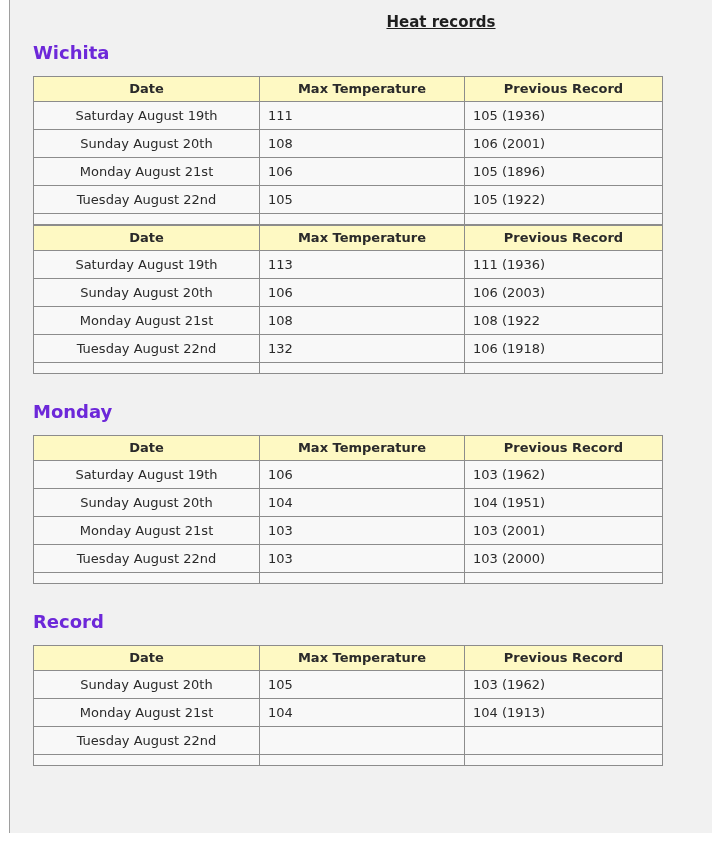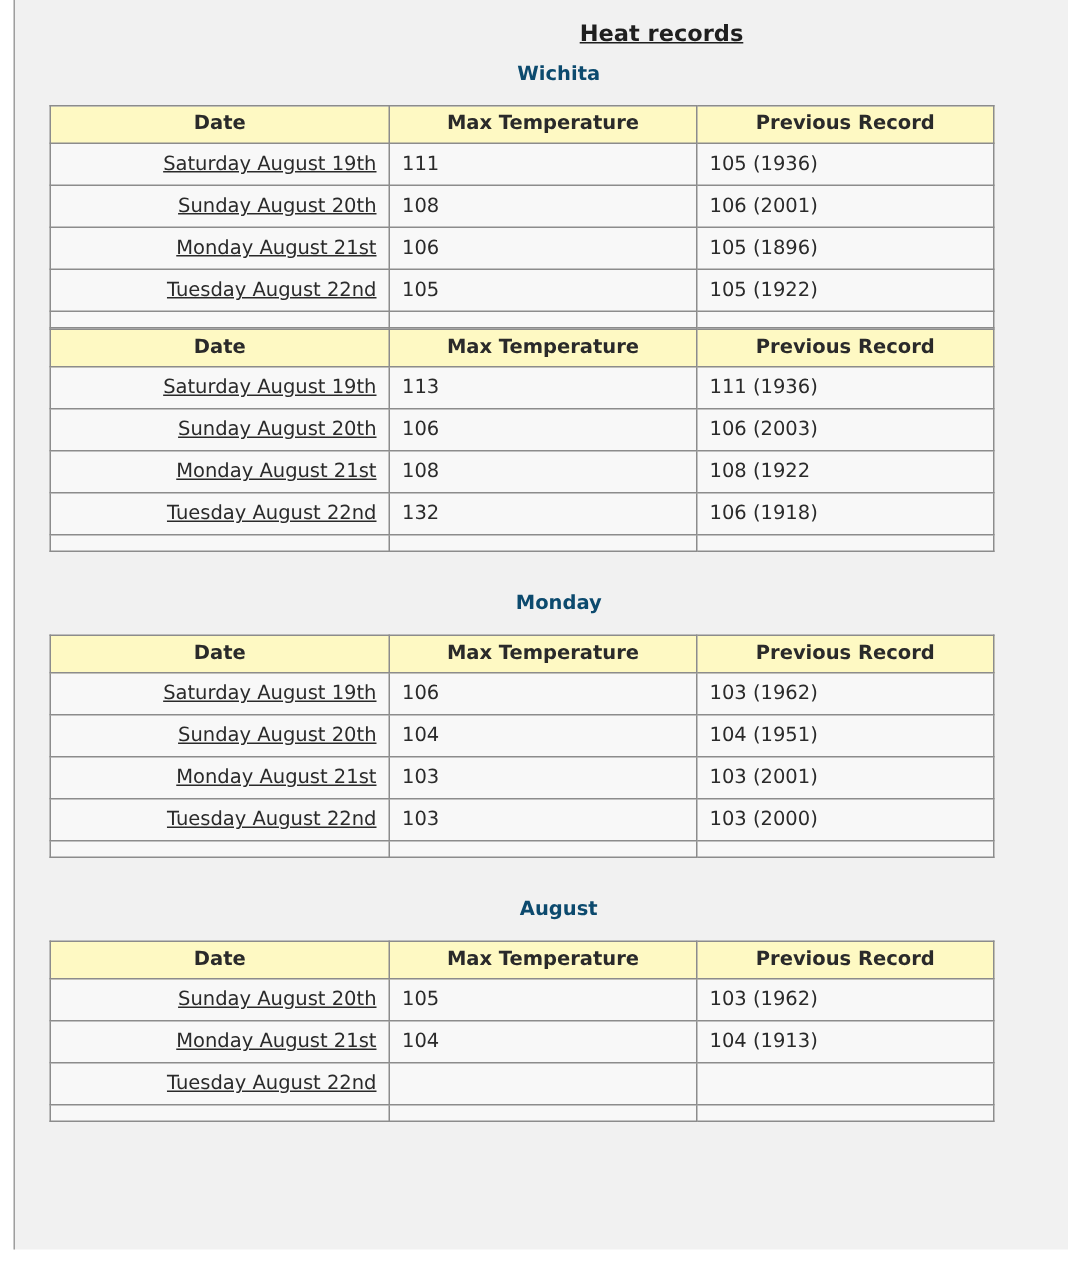--- a/index.html
+++ b/index.html
@@ -33,24 +33,23 @@
     font-size: 15px;
     font-weight: bold;
     text-decoration: underline;
     color: #1f1f1f;
   }
   .content {
     padding-left: 23px;
   }
   .city-heading {
     margin: 27px 0 13px 0;
-    font-size: 13px;
+    font-size: 18px;
     font-weight: bold;
-    color: #0c4a6e;
-    text-align: center;
+    color: #6d28d9;
   }
   .city-section:first-child .city-heading {
     margin-top: 11px;
   }
   table.records {
     border-collapse: collapse;
     width: 629px;
     table-layout: fixed;
   }
   table.records th,
@@ -64,21 +63,21 @@
     padding: 4px 4px;
     line-height: 16px;
     font-weight: bold;
     text-align: center;
   }
   table.records td {
     background: #f8f8f8;
     padding: 5px 8px;
     line-height: 17px;
   }
-  td.col-date   { text-align: right; text-decoration: underline; }
+  td.col-date   { text-align: center; }
   td.col-center { text-align: left; }
   tr.empty-row td { height: 8px; padding: 5px 8px; }
   .c-date  { width: 226px; }
   .c-temp  { width: 205px; }
   .c-prev  { width: 198px; }
 </style>
 </head>
 <body>
 
 <div class="window-edge"></div>
@@ -215,21 +214,21 @@
             <tr class="empty-row">
               <td class="col-date"></td>
               <td class="col-center"></td>
               <td class="col-center"></td>
             </tr>
           </tbody>
     </table>
   </div>
 
   <div class="city-section">
-    <div class="city-heading">August</div>
+    <div class="city-heading">Record</div>
     <table class="records">
       <colgroup>
         <col class="c-date">
             <col class="c-temp">
             <col class="c-prev">
       </colgroup>
       <thead>
         <tr>
               <th>Date</th>
               <th>Max Temperature</th>

